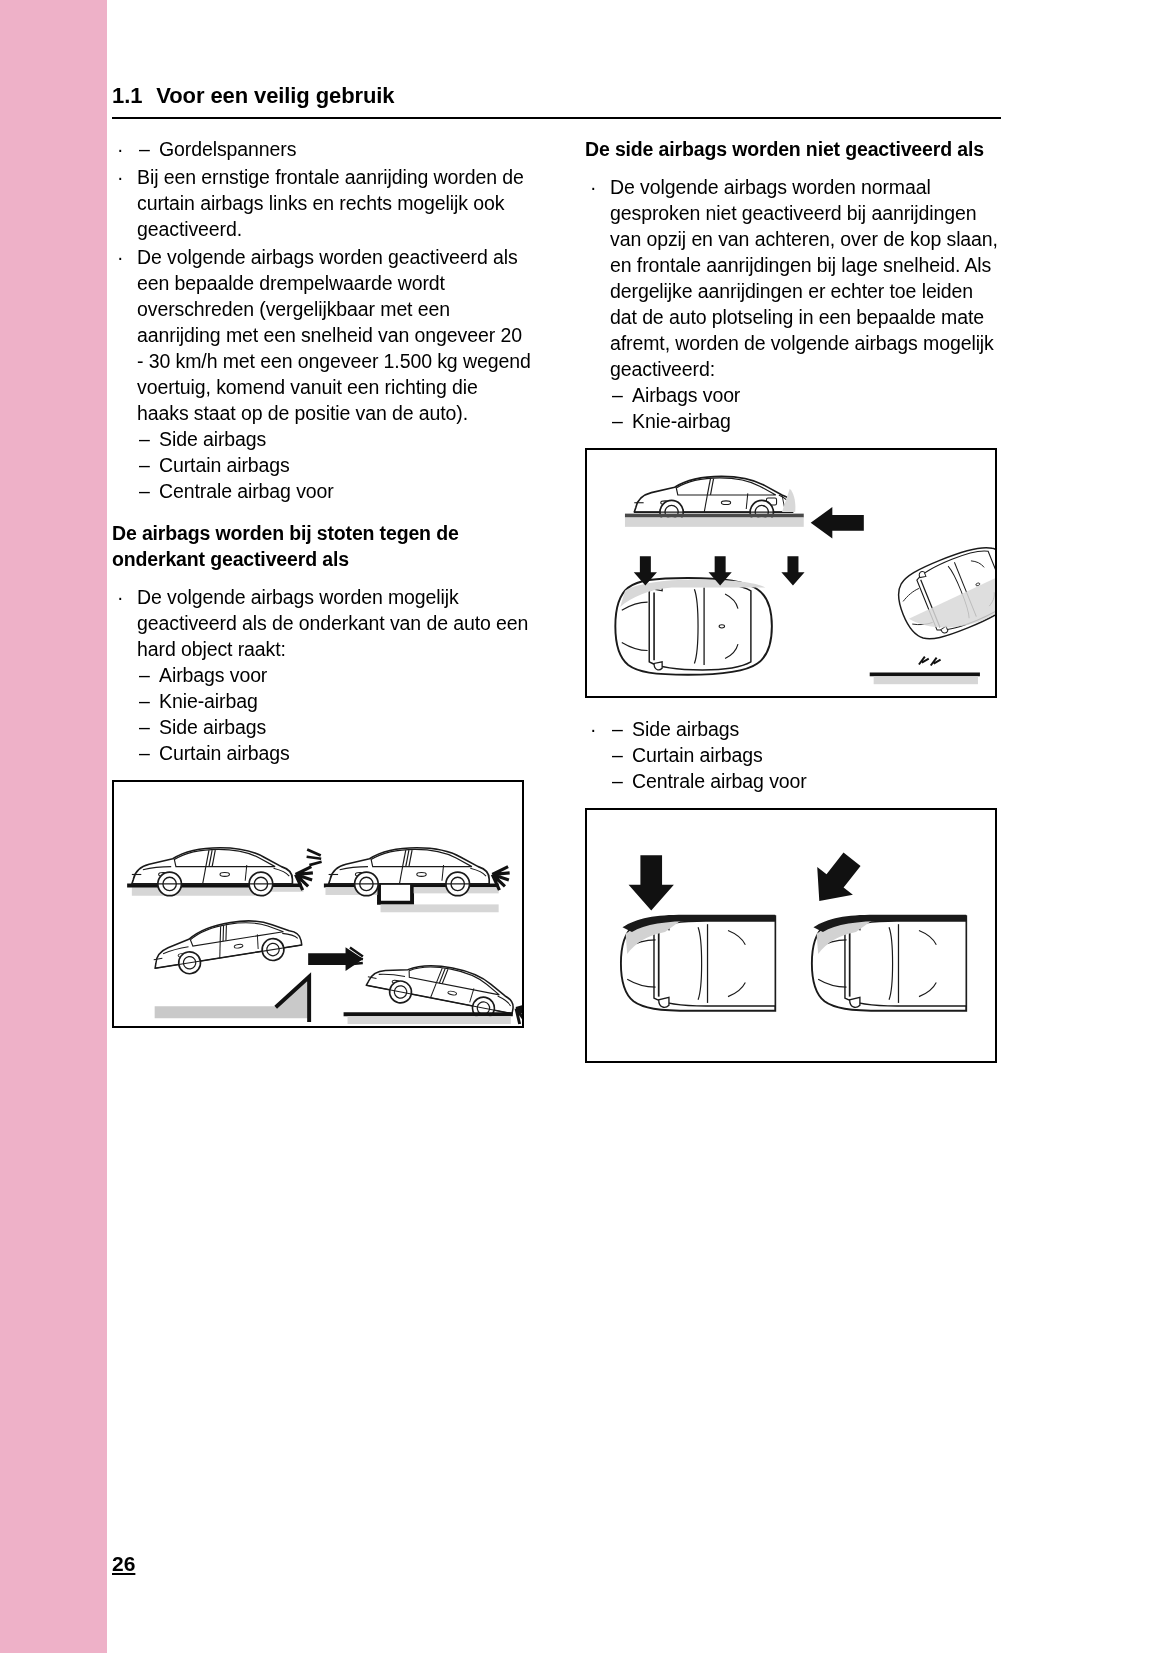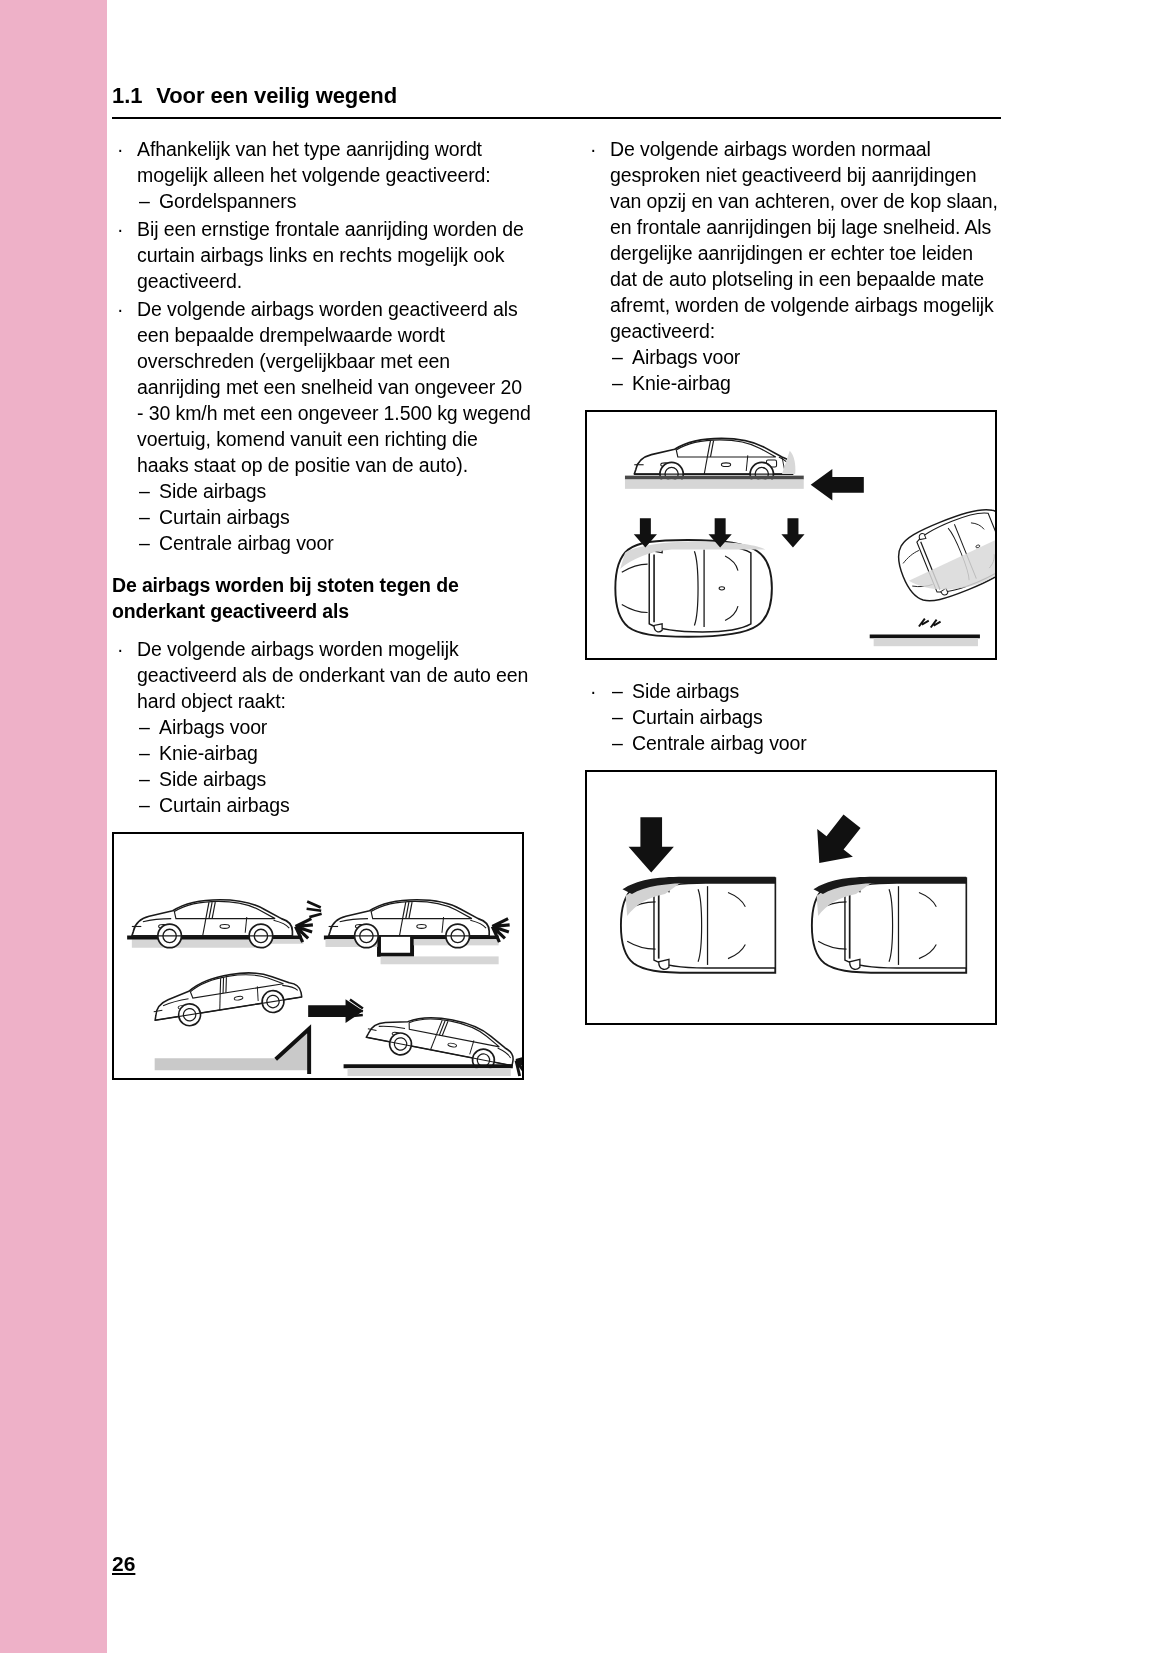--- a/index.html
+++ b/index.html
@@ -146,31 +146,30 @@
 
 <div class="page">
 
   <div class="edge-stripe"></div>
 
   <div class="content">
 
     <div class="section-header">
       <div class="h-line">
         <span class="h-num">1.1</span>
-        <span>Voor een veilig wegend</span>
+        <span>Voor een veilig gebruik</span>
       </div>
     </div>
     <div class="header-rule"></div>
 
     <div class="col col-left">
 
       <ul class="bullets">
         <li>
           <span class="bull">·</span>
-          <span>Afhankelijk van het type aanrijding wordt mogelijk alleen het volgende geactiveerd:</span>
           <ul class="dashes">
             <li>
               <span class="dash">–</span>
               <span>Gordelspanners</span>
             </li>
           </ul>
         </li>
         <li>
           <span class="bull">·</span>
           <span>Bij een ernstige frontale aanrijding worden de curtain airbags links en rechts mogelijk ook geactiveerd.</span>
@@ -300,20 +299,21 @@
           </g>
           <path d="M232,236 L404,236" stroke="#111" stroke-width="4"></path>
           <rect x="236" y="238" width="166" height="8" fill="#d6d6d6"></rect>
         </svg>
       </div>
 
     </div>
 
     <div class="col col-right">
 
+      <div class="subhead first">De side airbags worden niet geactiveerd als</div>
 
       <ul class="bullets">
         <li>
           <span class="bull">·</span>
           <span>De volgende airbags worden normaal gesproken niet geactiveerd bij aanrijdingen van opzij en van achteren, over de kop slaan, en frontale aanrijdingen bij lage snelheid. Als dergelijke aanrijdingen er echter toe leiden dat de auto plotseling in een bepaalde mate afremt, worden de volgende airbags mogelijk geactiveerd:</span>
           <ul class="dashes">
             <li>
               <span class="dash">–</span>
               <span>Airbags voor</span>
             </li>

